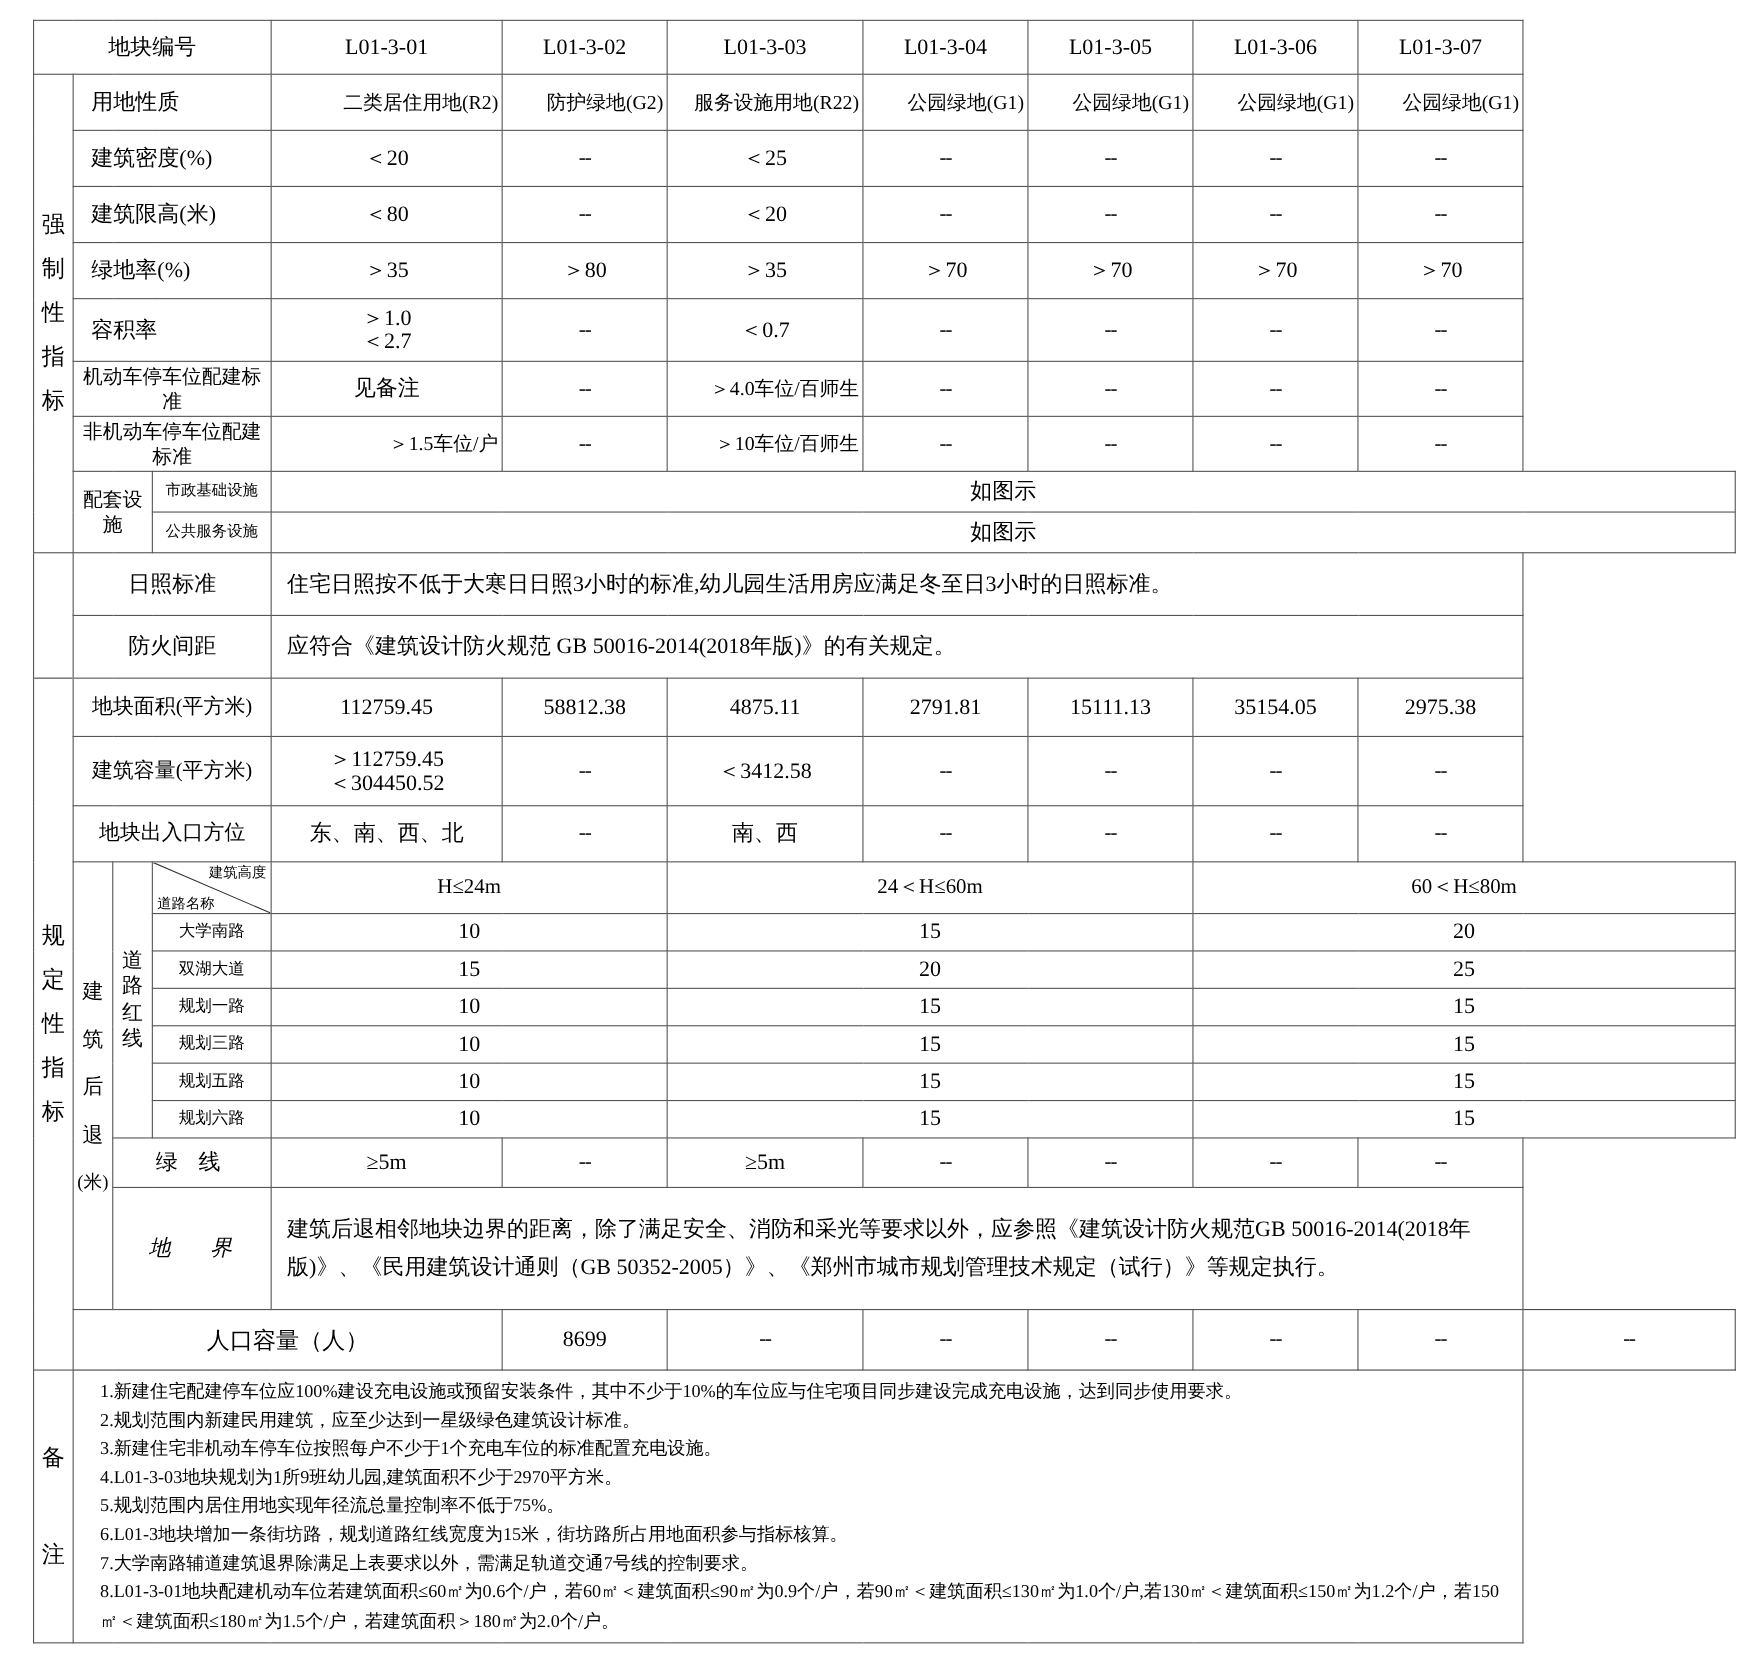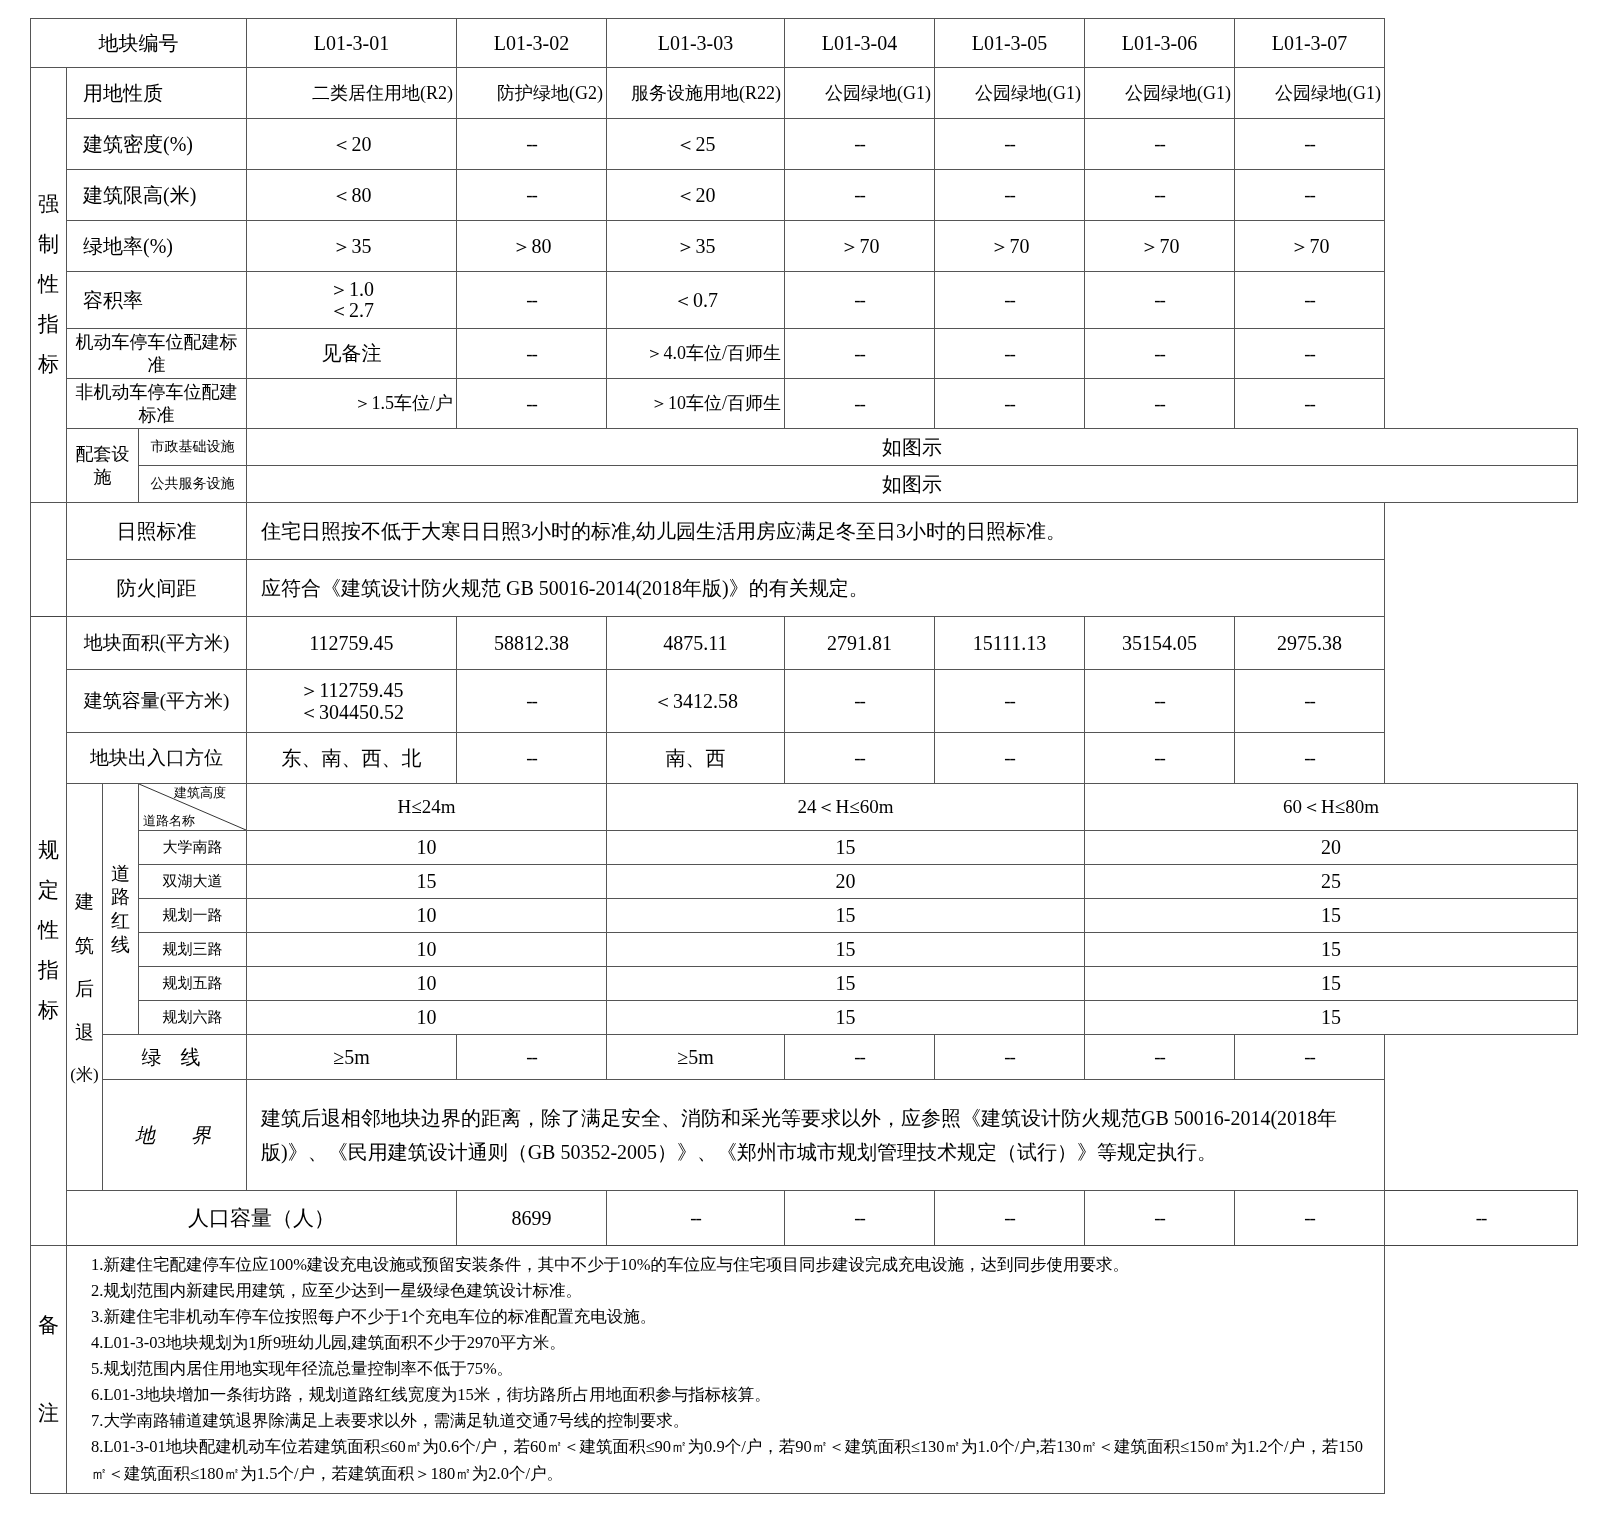--- a/index.html
+++ b/index.html
@@ -43,21 +43,21 @@
   .valsm{font-size:18px;text-align:right;}
   .dash{font-size:19px;letter-spacing:-1px;}
   .leftText{text-align:left;padding-left:14px;padding-right:10px;font-size:20px;line-height:1.55;}
   .notesCell{text-align:left;padding:6px 8px 6px 24px;font-size:16.5px;line-height:1.58;}
   .notesCell div{white-space:normal;}
   .wide-sp{letter-spacing:0.35em;}
 
   
   .diag{position:relative;height:46px;padding:0;overflow:hidden;}
   .diag .dg-line{position:absolute;left:0;top:0;width:100%;height:100%;}
-  .diag .dg-top{position:absolute;right:20px;top:1px;font-size:13px;}
+  .diag .dg-top{position:absolute;right:4px;top:1px;font-size:13px;}
   .diag .dg-bot{position:absolute;left:4px;bottom:1px;font-size:13px;}
 </style>
 </head>
 <body>
 
 <div class="sheet">
 <table>
   <colgroup>
     <col style="width:36px">
         <col style="width:36px">

